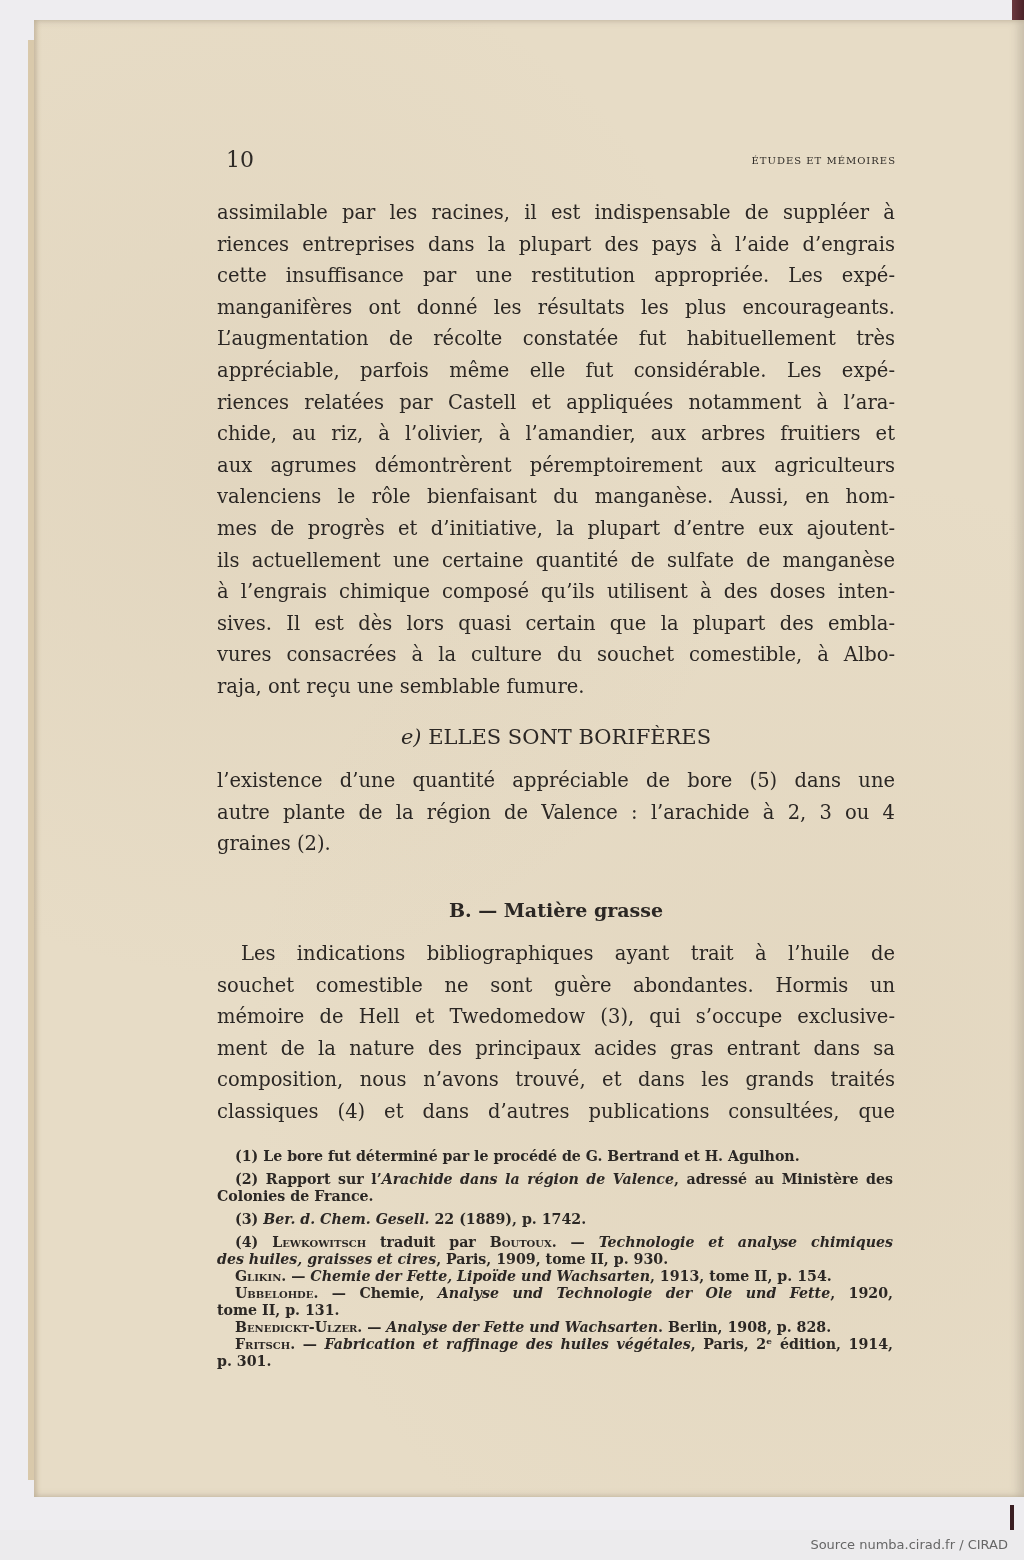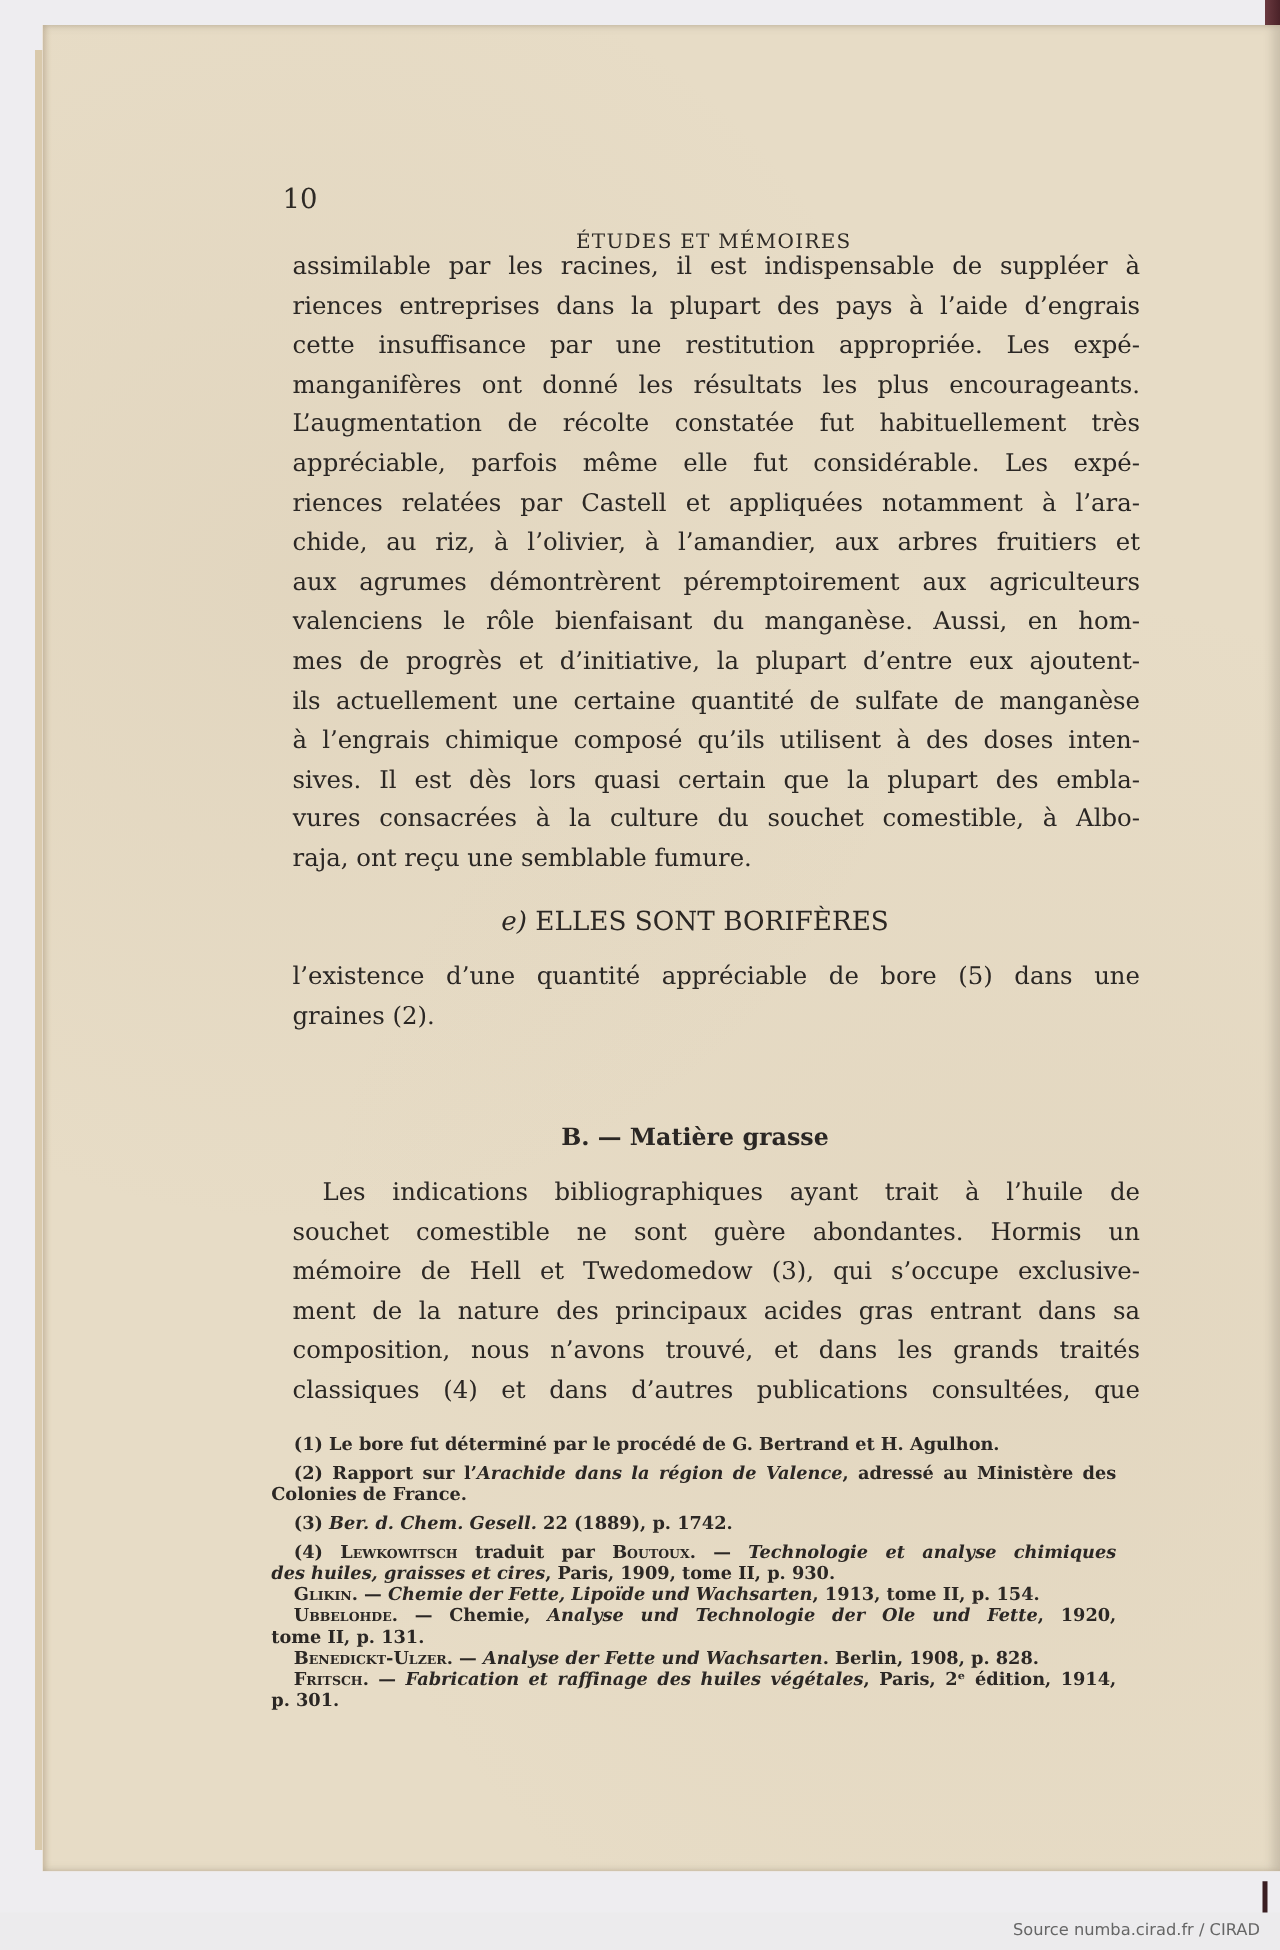--- a/index.html
+++ b/index.html
@@ -70,30 +70,29 @@
     left: 0;
     top: 0;
     font-size: 22px;
     line-height: 26px;
   }
   .running-title {
     position: absolute;
     left: 0;
     right: 0;
     top: 4px;
-    text-align: center;
-    font-size: 16px;
+    text-align: right;
+    font-size: 10px;
     letter-spacing: 1px;
     line-height: 20px;
     padding-left: 20px;
-    margin-top: 32px;
   }
   .body-text {
     position: absolute;
-    left: 234px;
+    left: 217px;
     top: 197px;
     width: 678px;
     color: #2b2724;
     font-size: 19.5px;
     line-height: 31.6px;
     text-align: justify;
   }
   .line {
     display: block;
     text-align: justify;
@@ -203,20 +202,21 @@
   <span class="line last">raja, ont reçu une semblable fumure.</span>
 </div>
 
 <div class="section-heading">
   <span class="label">e)</span>
   <span>ELLES SONT BORIFÈRES</span>
 </div>
 
 <div class="body-text para2">
   <span class="line">l’existence d’une quantité appréciable de bore (5) dans une</span>
+  <span class="line">autre plante de la région de Valence : l’arachide à 2, 3 ou 4</span>
   <span class="line last">graines (2).</span>
 </div>
 
 <div class="sub-heading">B. — Matière grasse</div>
 
 <div class="body-text para3">
   <span class="line indent">Les indications bibliographiques ayant trait à l’huile de</span>
   <span class="line">souchet comestible ne sont guère abondantes. Hormis un</span>
   <span class="line">mémoire de Hell et Twedomedow (3), qui s’occupe exclusive-</span>
   <span class="line">ment de la nature des principaux acides gras entrant dans sa</span>

